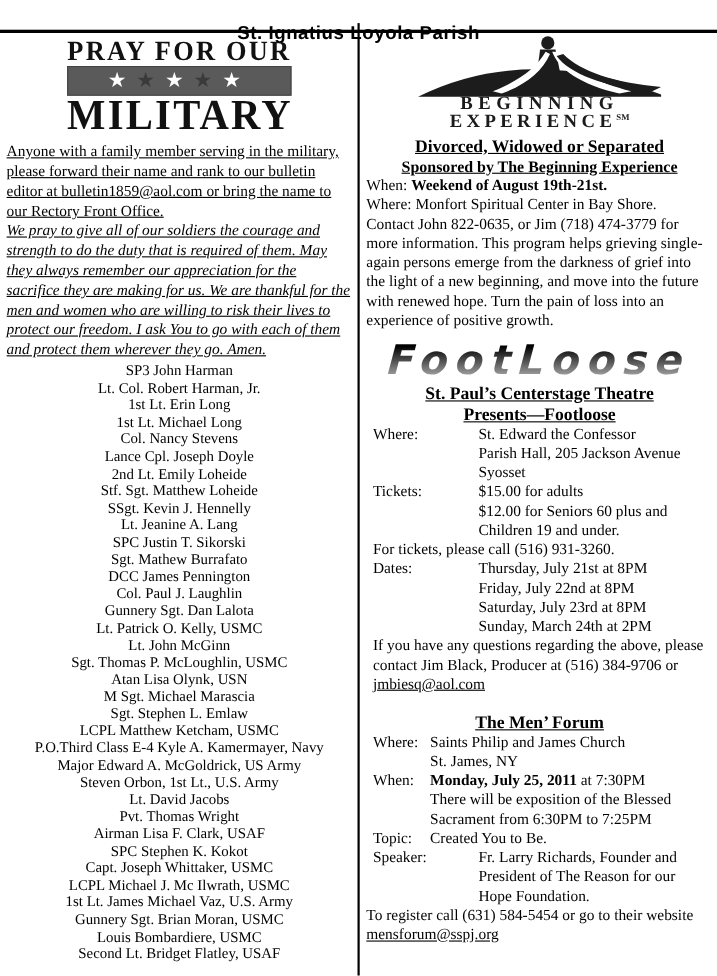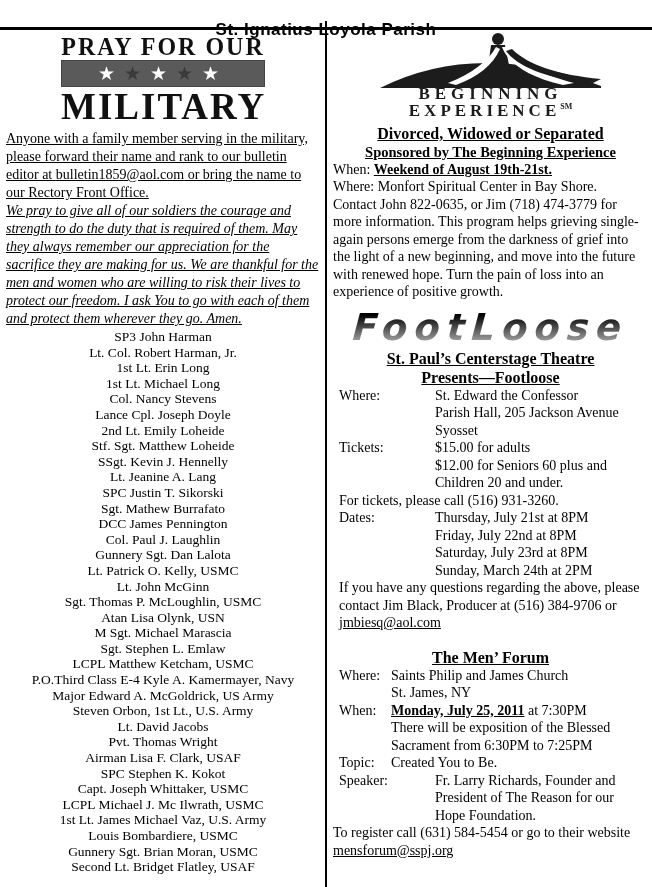--- a/index.html
+++ b/index.html
@@ -47,21 +47,21 @@
   
   .be-logo { width: 232px; margin: 0 auto; text-align: center; position: relative; }
   .be-logo svg { display: block; margin: 0 auto; }
   .be-text { font-family: "Liberation Serif", serif; font-weight: bold; color: #1b1b1b; margin-top: -4px; }
   .be-t1 { font-size: 17px; letter-spacing: 5px; line-height: 17px; }
   .be-t2 { font-size: 17px; letter-spacing: 4px; line-height: 18px; white-space: nowrap; }
   .be-sm { font-size: 8px; vertical-align: super; letter-spacing: 0; }
 
   .sec-head { text-align: center; font-weight: bold; font-size: 16px; line-height: 19px; text-decoration: underline; }
   .sec-subhead { text-align: center; font-weight: bold; font-size: 14.5px; line-height: 18px; text-decoration: underline; }
-  .bold-underline { font-weight: bold; text-decoration: underline; }
+  .bold-underline { font-weight: bold; }
 
   
   .fl-logo {
     text-align: center; margin: 8px 0 2px 0;
     font-family: "DejaVu Sans", sans-serif; font-weight: bold; font-style: italic;
     font-size: 37px; line-height: 38px; letter-spacing: 7px;
     background: linear-gradient(180deg, #000 15%, #aaa 90%);
     -webkit-background-clip: text; background-clip: text; color: transparent;
     transform: skewX(-4deg);
   }
@@ -118,22 +118,22 @@
       <div>P.O.Third Class E-4 Kyle A. Kamermayer, Navy</div>
       <div>Major Edward A. McGoldrick, US Army</div>
       <div>Steven Orbon, 1st Lt., U.S. Army</div>
       <div>Lt. David Jacobs</div>
       <div>Pvt. Thomas Wright</div>
       <div>Airman Lisa F. Clark, USAF</div>
       <div>SPC Stephen K. Kokot</div>
       <div>Capt. Joseph Whittaker, USMC</div>
       <div>LCPL Michael J. Mc Ilwrath, USMC</div>
       <div>1st Lt. James Michael Vaz, U.S. Army</div>
+      <div>Gunnery Sgt. Brian Moran, USMC</div>
       <div>Louis Bombardiere, USMC</div>
-      <div>Gunnery Sgt. Brian Moran, USMC</div>
       <div>Second Lt. Bridget Flatley, USAF</div>
     </div>
 </div>
 
 <div class="right-col">
 
   <div class="be-logo">
     <svg width="225" height="58" viewBox="0 0 225 58">
       <path d="M2,57 Q100,8 223,55 L223,57 Z" fill="#1c1c1c"></path>
       <circle cx="120" cy="8" r="6" fill="#1c1c1c"></circle>
@@ -164,21 +164,21 @@
         <div>St. Edward the Confessor</div>
         <div>Parish Hall, 205 Jackson Avenue</div>
         <div>Syosset</div>
       </div>
   </div>
   <div class="info-row">
     <div class="info-label">Tickets:</div>
     <div class="info-value">
         <div>$15.00 for adults</div>
         <div>$12.00 for Seniors 60 plus and</div>
-        <div>Children 20 and under.</div>
+        <div>Children 19 and under.</div>
       </div>
   </div>
   <div class="plain-line" style="padding-left:6px">For tickets, please call (516) 931-3260.</div>
   <div class="info-row">
     <div class="info-label">Dates:</div>
     <div class="info-value">
         <div>Thursday, July 21st at 8PM</div>
         <div>Friday, July 22nd at 8PM</div>
         <div>Saturday, July 23rd at 8PM</div>
         <div>Sunday, March 24th at 2PM</div>

